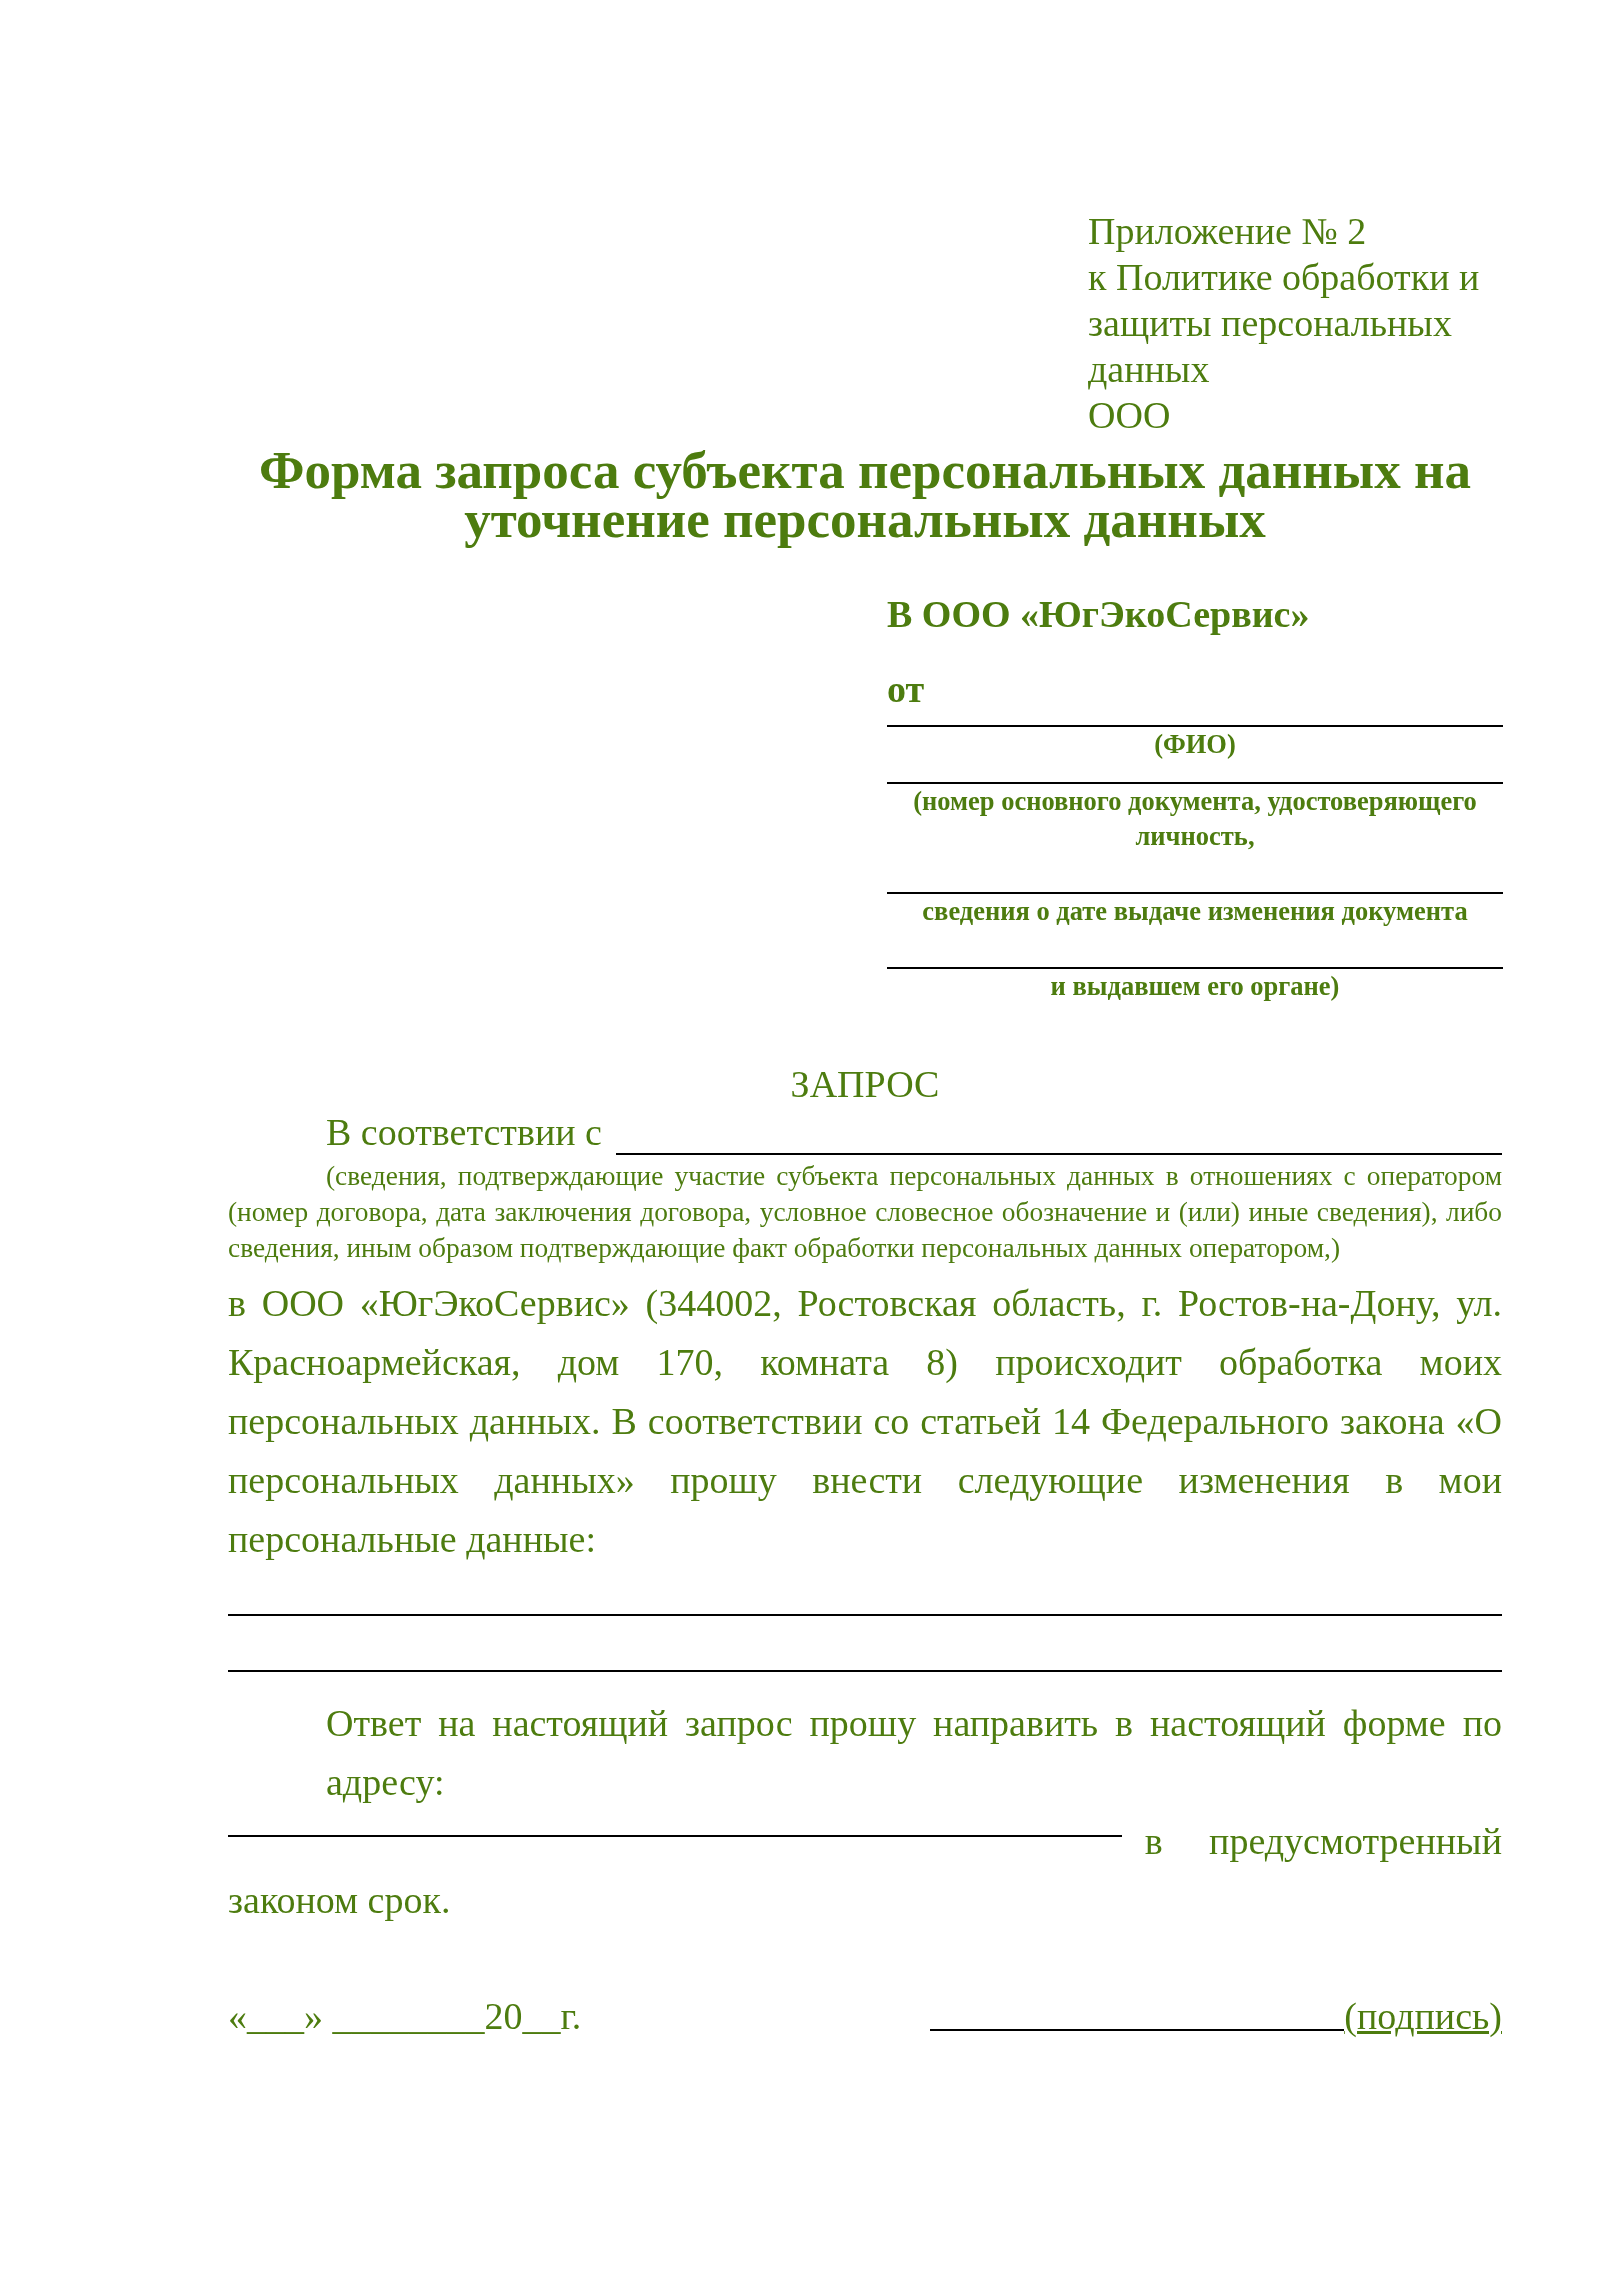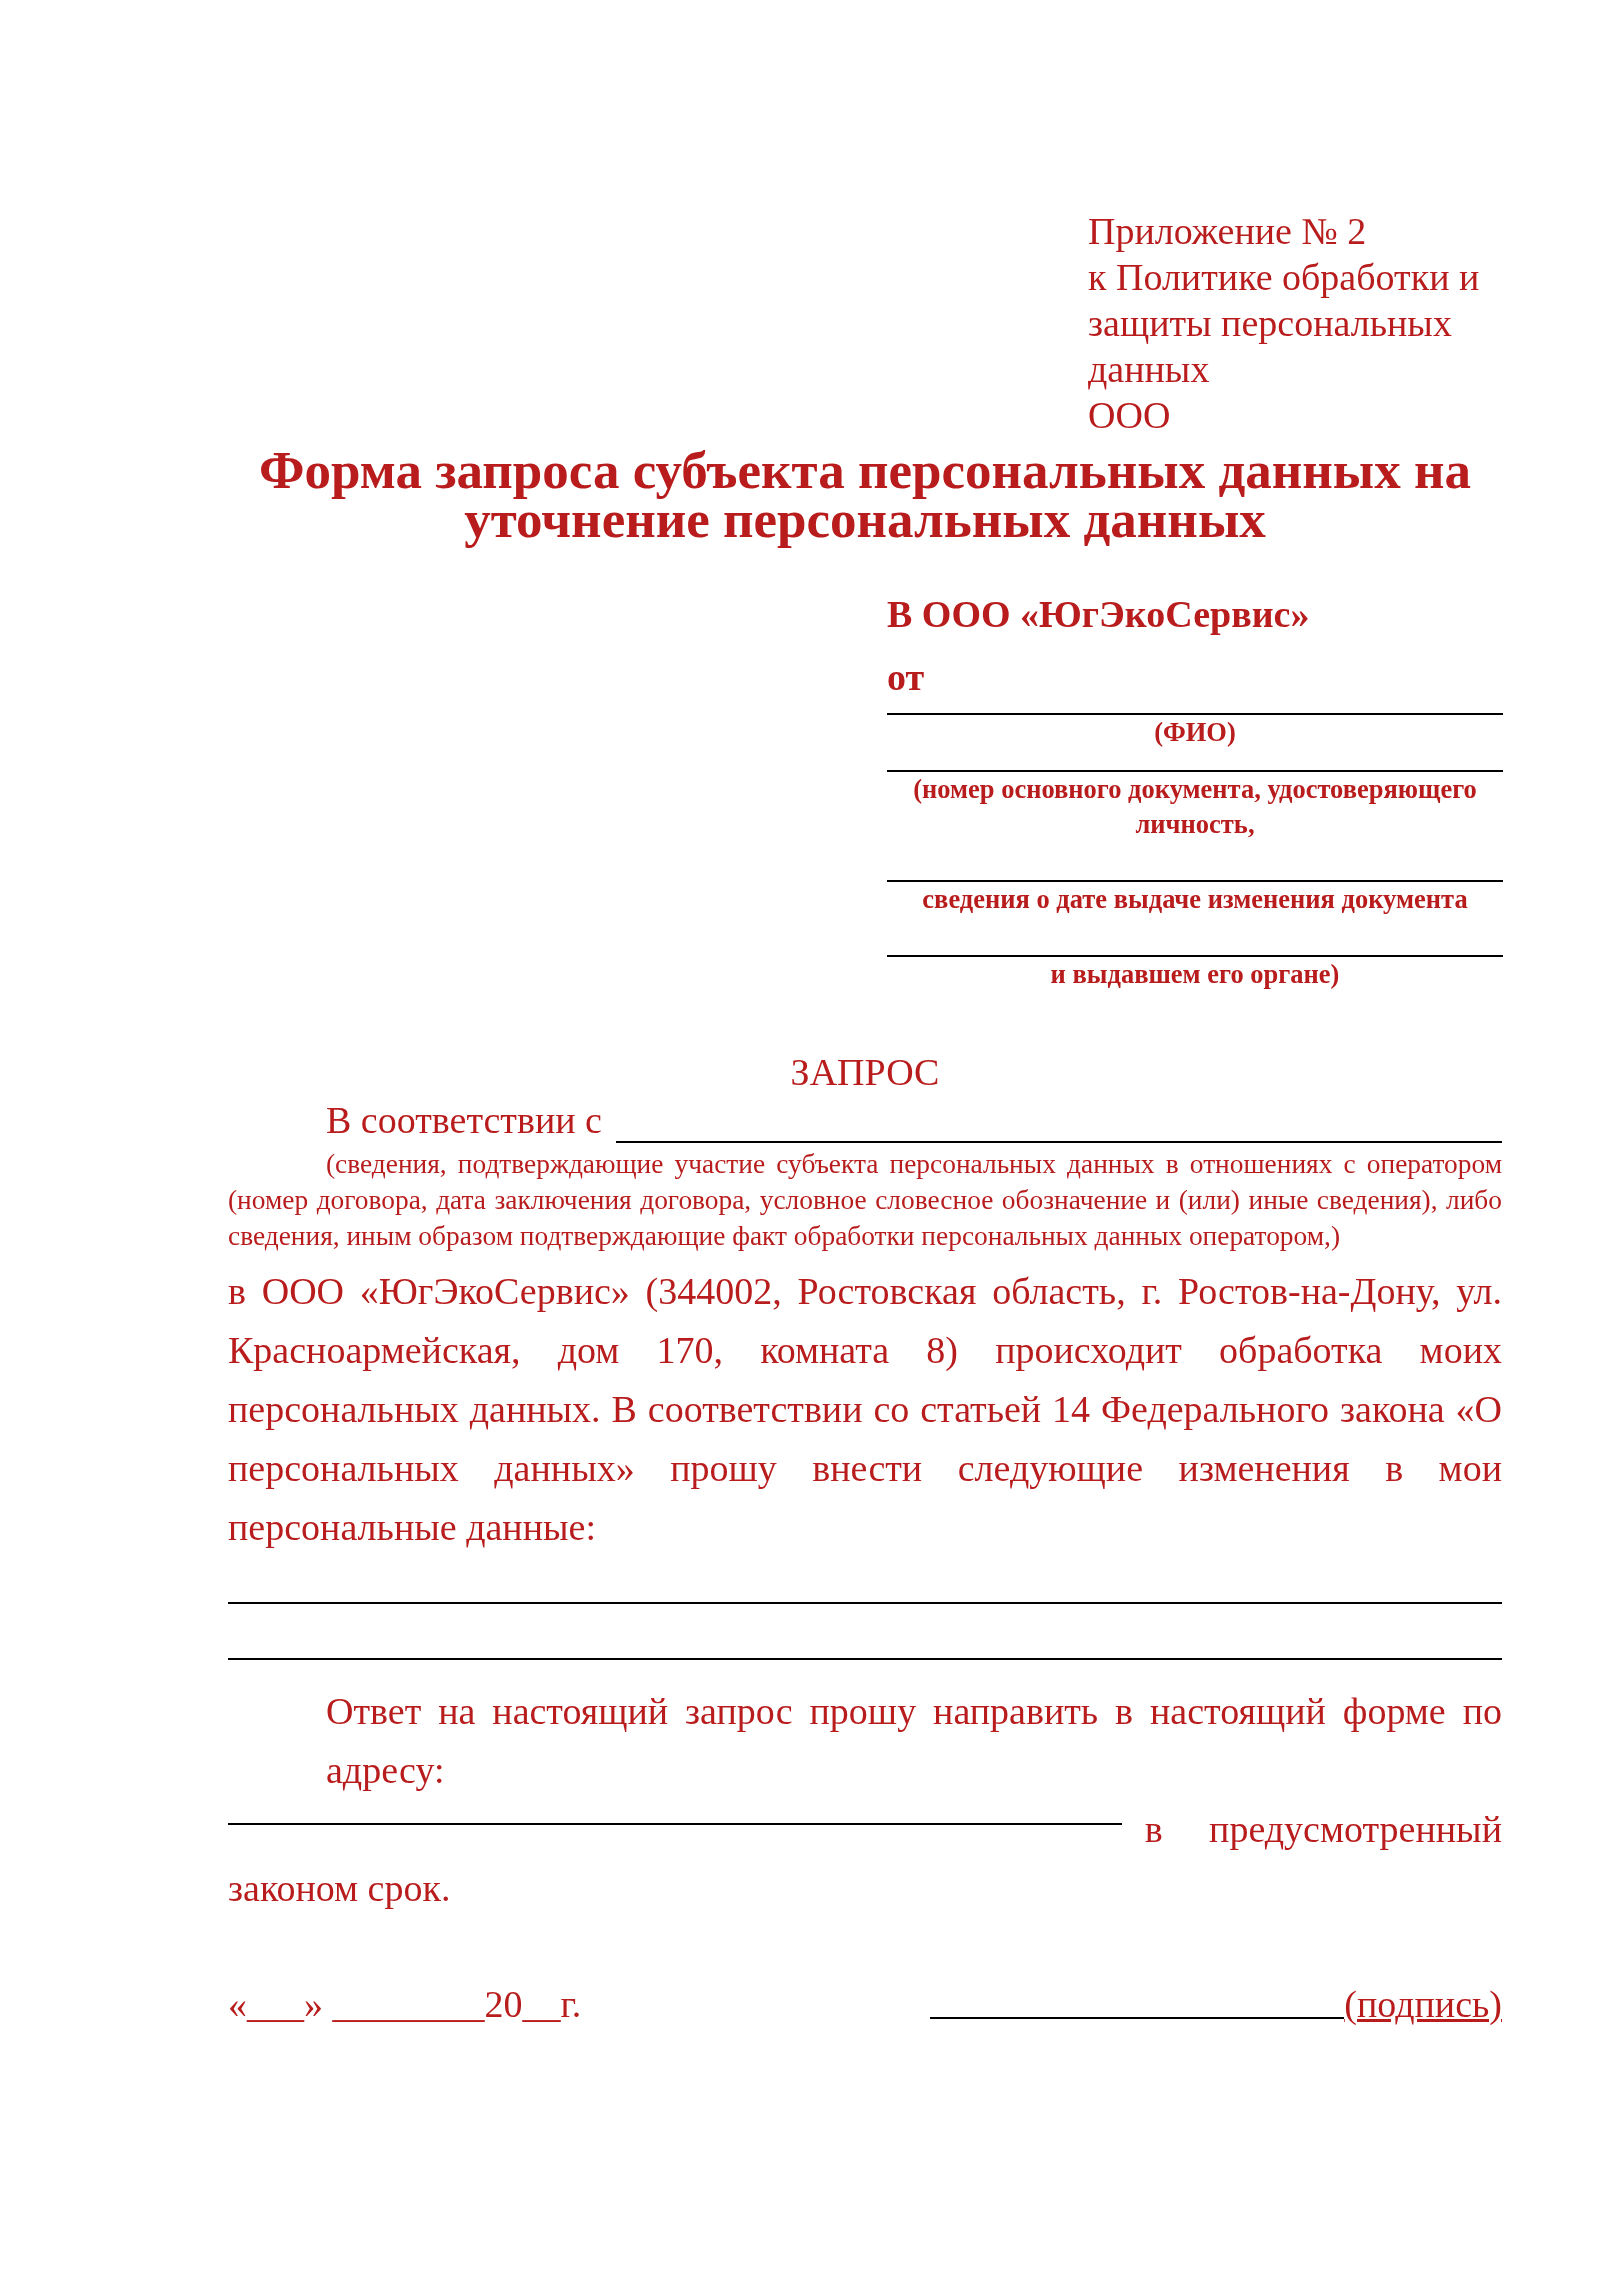--- a/index.html
+++ b/index.html
@@ -1,20 +1,20 @@
 <!DOCTYPE html>
 <html><head>
 <meta charset="utf-8">
 <style>
   html,body { margin:0; padding:0; background:#ffffff; }
   .page {
     position:relative;
     width:1621px; height:2293px;
     background:#ffffff;
-    color:#b91c1c;
+    color:#4d7c0f;
     font-family:"Liberation Serif","DejaVu Serif",serif;
     box-sizing:border-box;
     padding:208px 119px 16px 228px;
     overflow:hidden;
   }
   .uline { border-bottom:2.9px solid #000; }
 
   
   .appendix {
     margin-left:860px;
@@ -35,21 +35,21 @@
 
   
   .to-block {
     margin-left:659px;
     width:616px;
     font-size:38px;
     line-height:46px;
     margin-top:47px;
     font-weight:bold;
   }
-  .to-from { margin-top:17px; }
+  .to-from { margin-top:29px; }
   .field .cap {
     text-align:center;
     font-size:26.5px;
     line-height:35px;
   }
   .field .uline { height:13.7px; }
   .f1 .uline { height:13.7px; }
   .f2 .uline { height:11.8px; margin-top:7.8px; }
   .f3 .uline { height:13.7px; margin-top:24.5px; }
   .f4 .uline { height:13.7px; margin-top:24.5px; }

